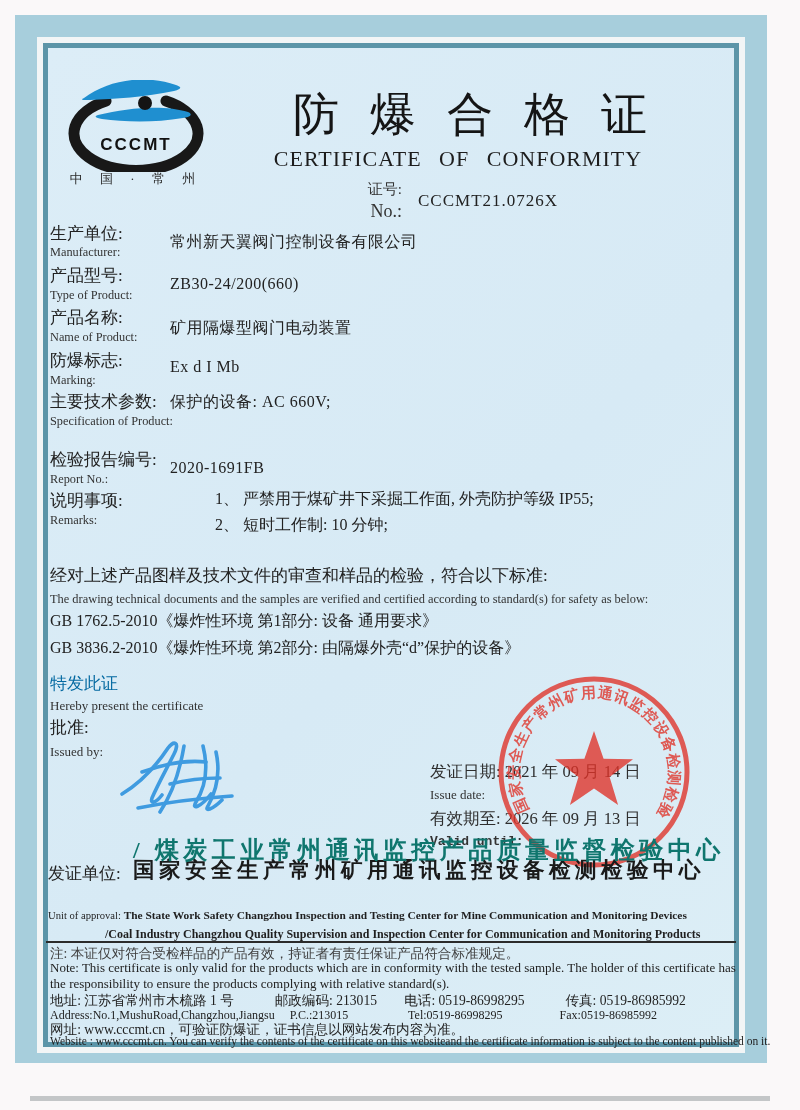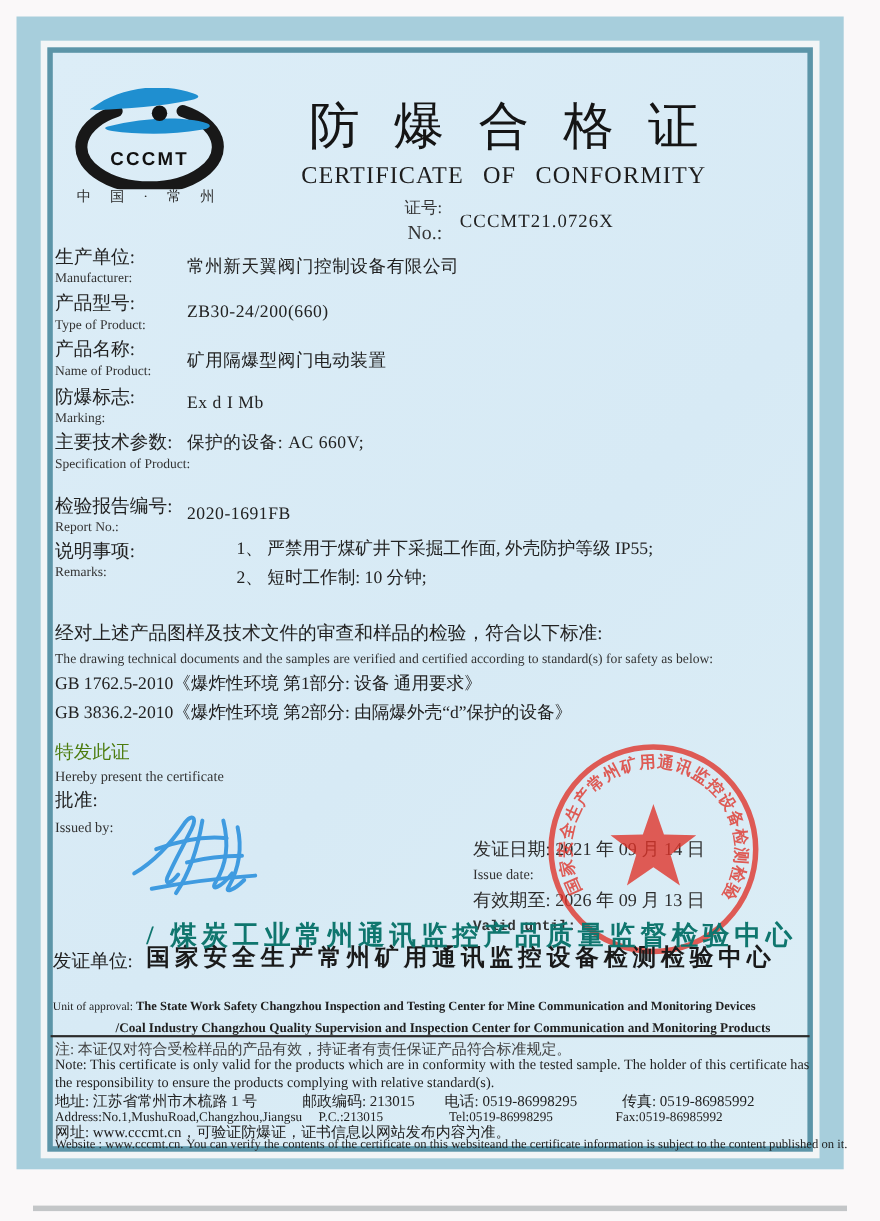--- a/index.html
+++ b/index.html
@@ -13,42 +13,42 @@
   .gap-white   { left:37px; top:37px; width:708px; height:1016px; background:#f2f5f6; }
   .border-teal { left:43px; top:43px; width:696px; height:1004px; background:#5c95a8; }
   .inner       { left:48px; top:48px; width:686px; height:994px;
                  background:linear-gradient(135deg,#dcedf7 0%,#d7eaf5 55%,#dceef6 100%); }
   .page-shadow { left:30px; top:1096px; width:740px; height:5px; background:#c3c6c8; }
 
   
   .logo-svg    { left:52px; top:80px; }
   .logo-region { left:52px; top:170px; width:168px; text-align:center; font-size:13px;
                  letter-spacing:7px; color:#2c2c2c; }
-  .title-cn    { left:238px; top:84px; width:440px; text-align:center; font-size:46px;
+  .title-cn    { left:238px; top:84px; width:440px; text-align:right; font-size:46px;
                  letter-spacing:31px; text-indent:31px; color:#151515; font-weight:400; }
   .title-en    { left:238px; top:146px; width:440px; text-align:center; font-size:22px;
                  word-spacing:11px; letter-spacing:1px; color:#1d1d1d; }
   .certno-lbl-cn { left:330px; top:180px; width:72px; text-align:right; font-size:15px; }
   .certno-lbl-en { left:330px; top:201px; width:72px; text-align:right; font-size:18px; }
   .certno-value  { left:418px; top:191px; font-size:17px; letter-spacing:1px; color:#222; }
 
   
   .f-lbl-cn { left:50px; font-size:17px; color:#222; }
   .f-lbl-en { left:50px; font-size:12.3px; color:#333; }
   .f-val    { left:170px; font-size:16px; color:#222; letter-spacing:.5px; }
   .rm-line  { left:215px; font-size:16px; color:#222; }
 
   
   .std-intro-cn { left:50px; top:564px; font-size:17px; color:#222; }
   .std-intro-en { left:50px; top:592px; font-size:12.4px; color:#333; }
   .std-item1    { left:50px; top:611px; font-size:16px; color:#222; }
   .std-item2    { left:50px; top:638px; font-size:16px; color:#222; }
 
   
-  .present-cn { left:50px; top:672px; font-size:17px; color:#4d7c0f;font-family:Liberation Serif, serif; }
+  .present-cn { left:50px; top:672px; font-size:17px; color:#0369a1;font-family:Liberation Serif, serif; }
   .present-en { left:50px; top:698px; font-size:13px; }
   .approve-cn { left:50px; top:716px; font-size:17px; color:#222; }
   .approve-en { left:50px; top:744px; font-size:13px; }
   .sig-svg    { left:108px; top:732px; }
   .d-cn1 { left:430px; top:761px; font-size:16.5px; color:#2e2e2e; }
   .d-en1 { left:430px; top:787px; font-size:13px; }
   .d-cn2 { left:430px; top:808px; font-size:16.5px; color:#2e2e2e; }
   .d-en2 { left:430px; top:834px; font-size:13px; font-weight:bold;font-family:Liberation Mono, monospace; }
   .stamp-svg { left:488px; top:666px; opacity:.78; }
 

